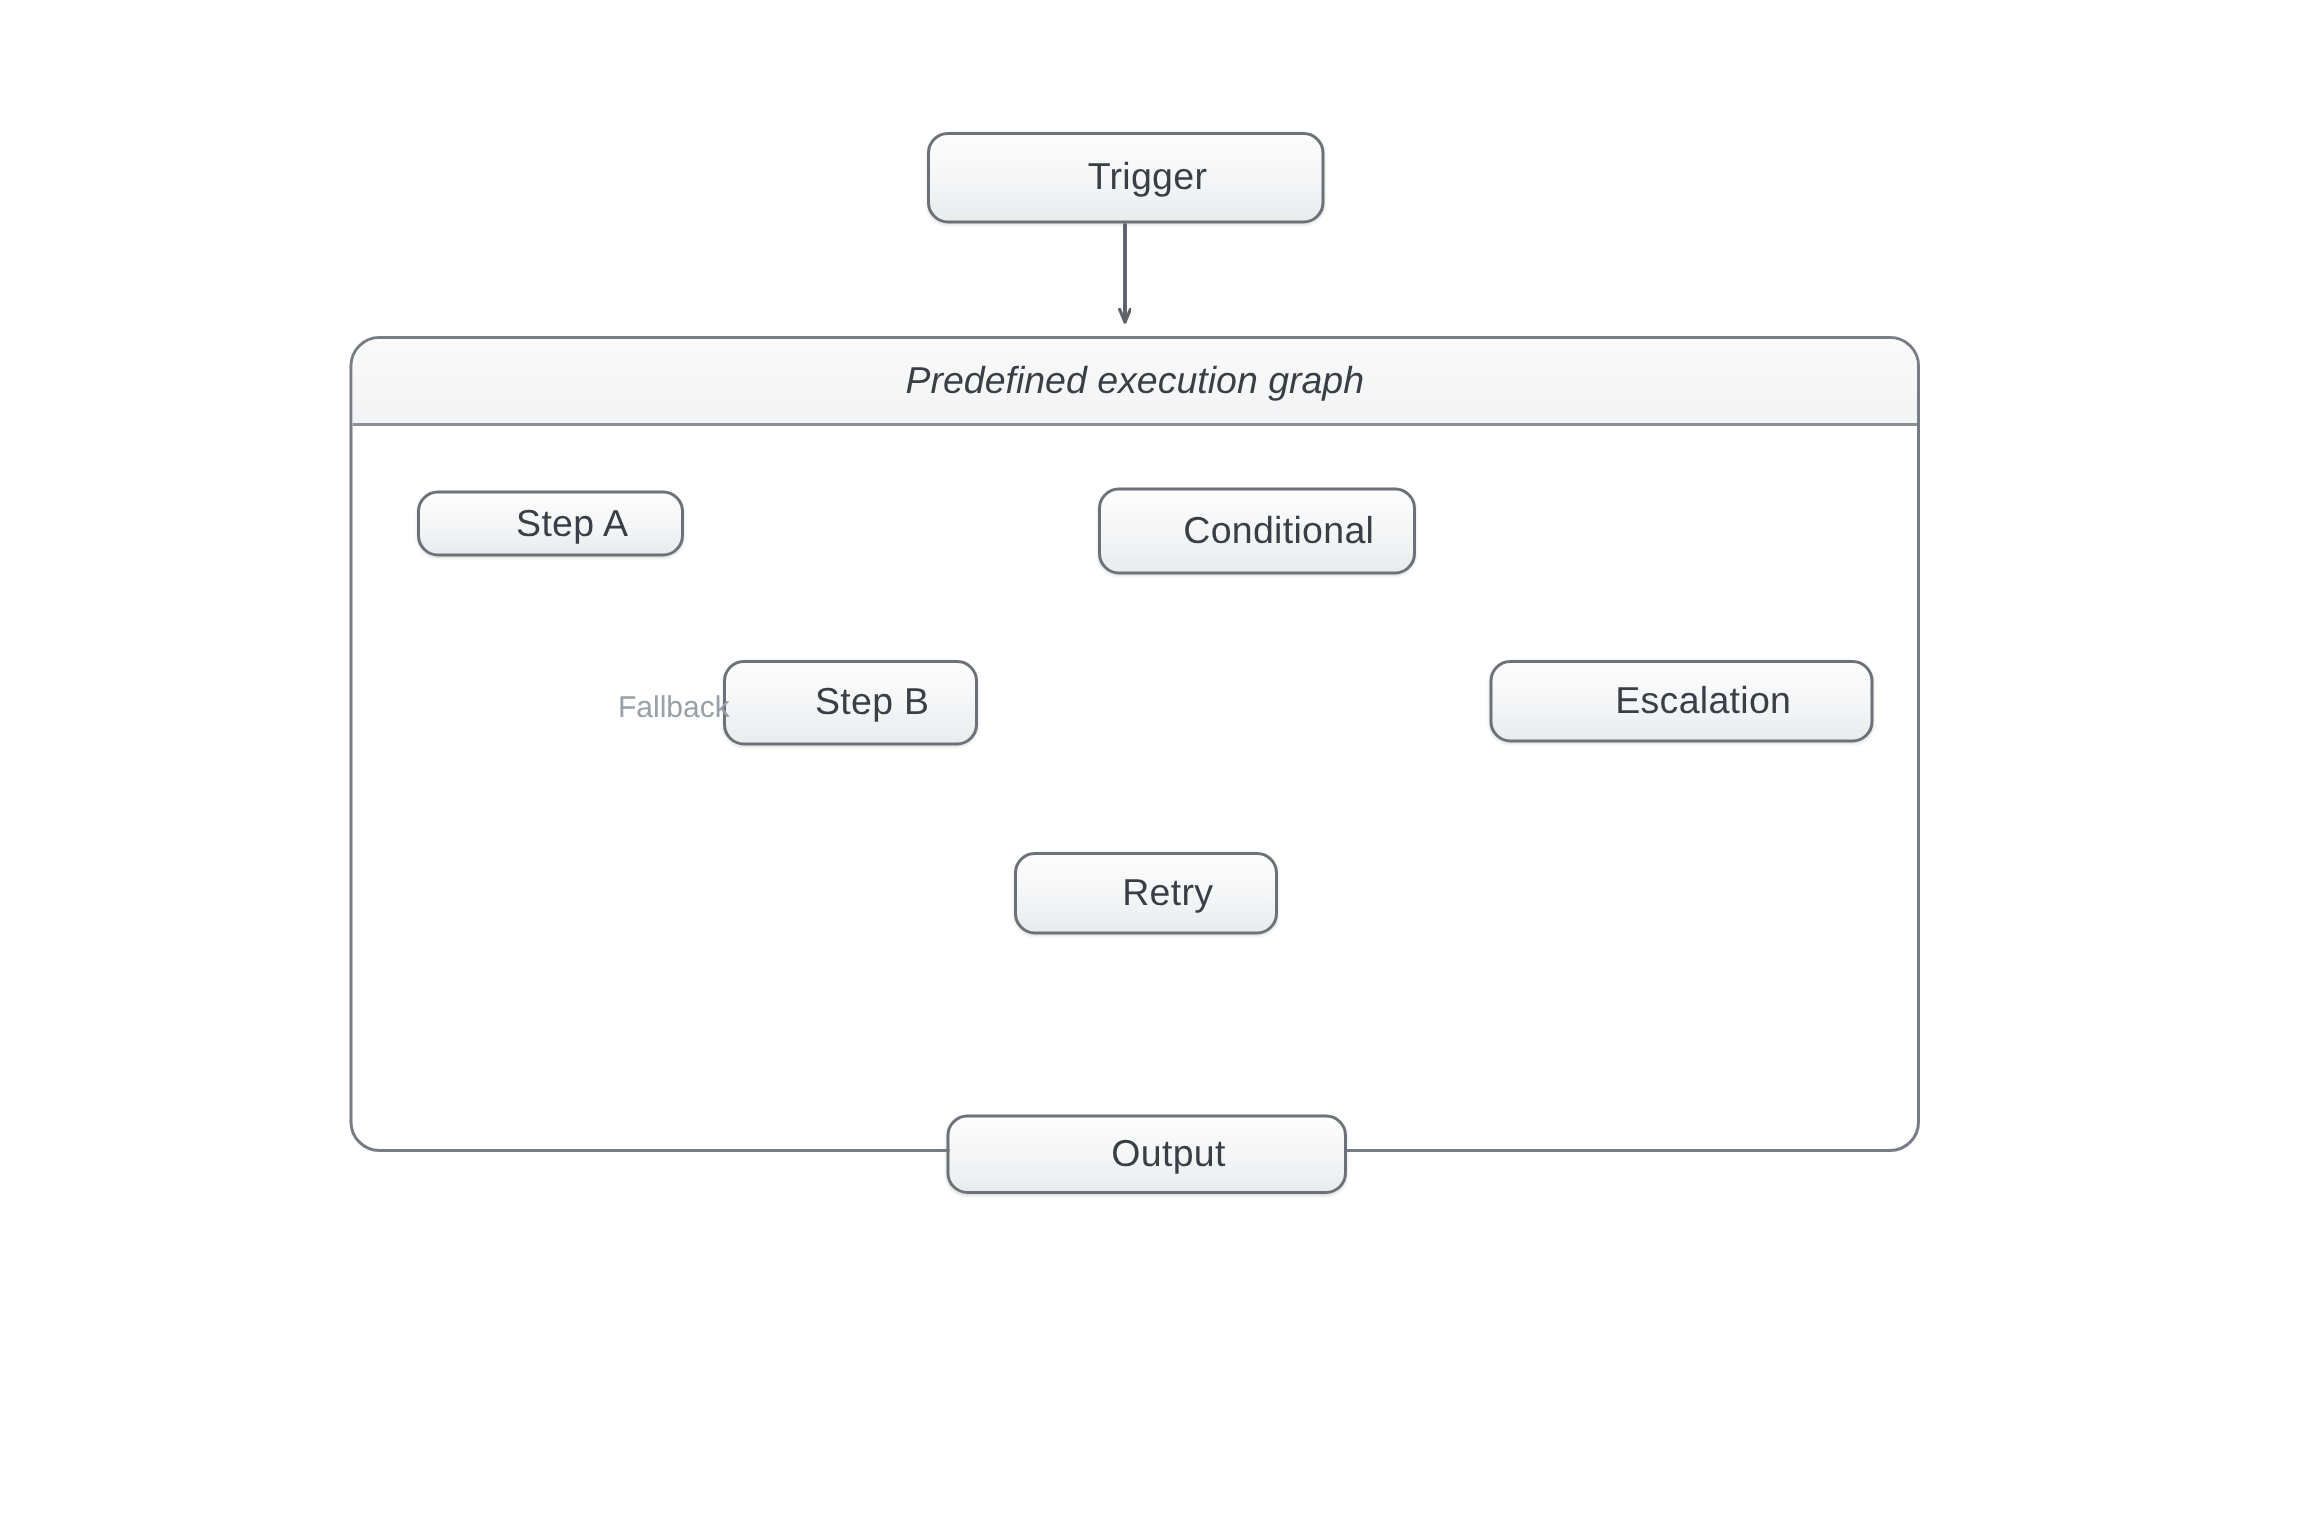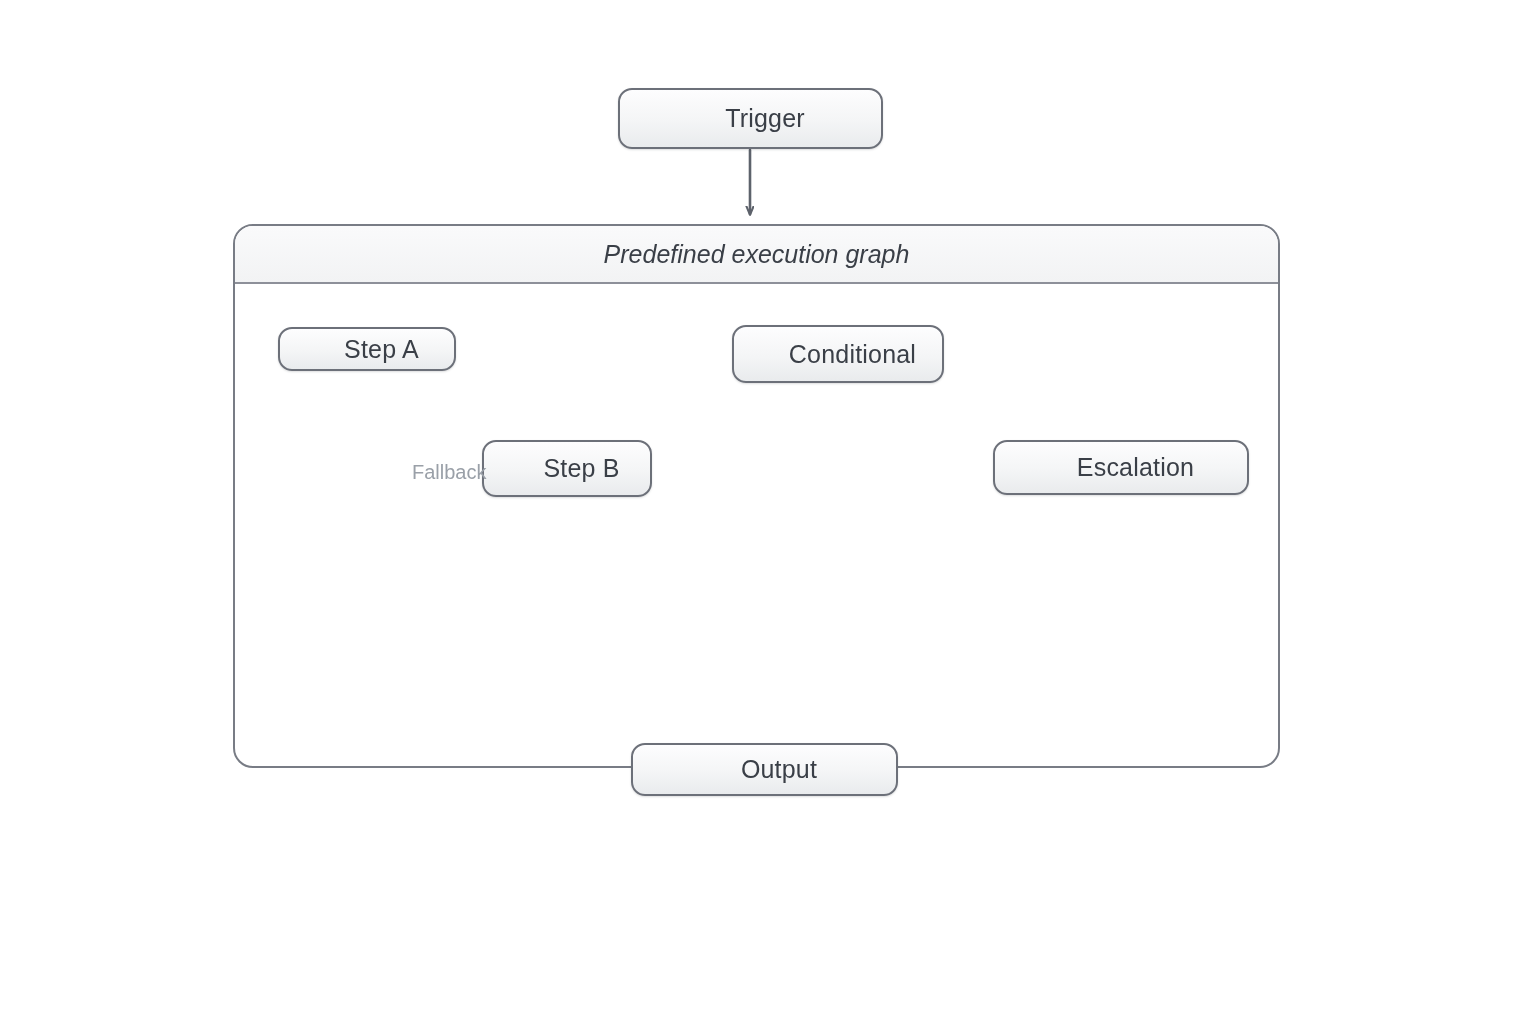--- a/index.html
+++ b/index.html
@@ -142,20 +142,23 @@
   </div>
 
   <div class="node" style="left:482px; top:440px; width:170px; height:57px;">
     <span class="node-label">Step B</span>
   </div>
 
   <div class="node" style="left:993px; top:440px; width:256px; height:55px;">
     <span class="node-label">Escalation</span>
   </div>
 
+  <div class="node" style="left:676px; top:568px; width:176px; height:55px;">
+    <span class="node-label">Retry</span>
+  </div>
 
   <div class="node" style="left:631px; top:743px; width:267px; height:53px;">
     <span class="node-label">Output</span>
   </div>
 
   <span class="edge-label" style="left:372px; top:461px;">Fallback</span>
 
 </div>
 
 </body></html>

